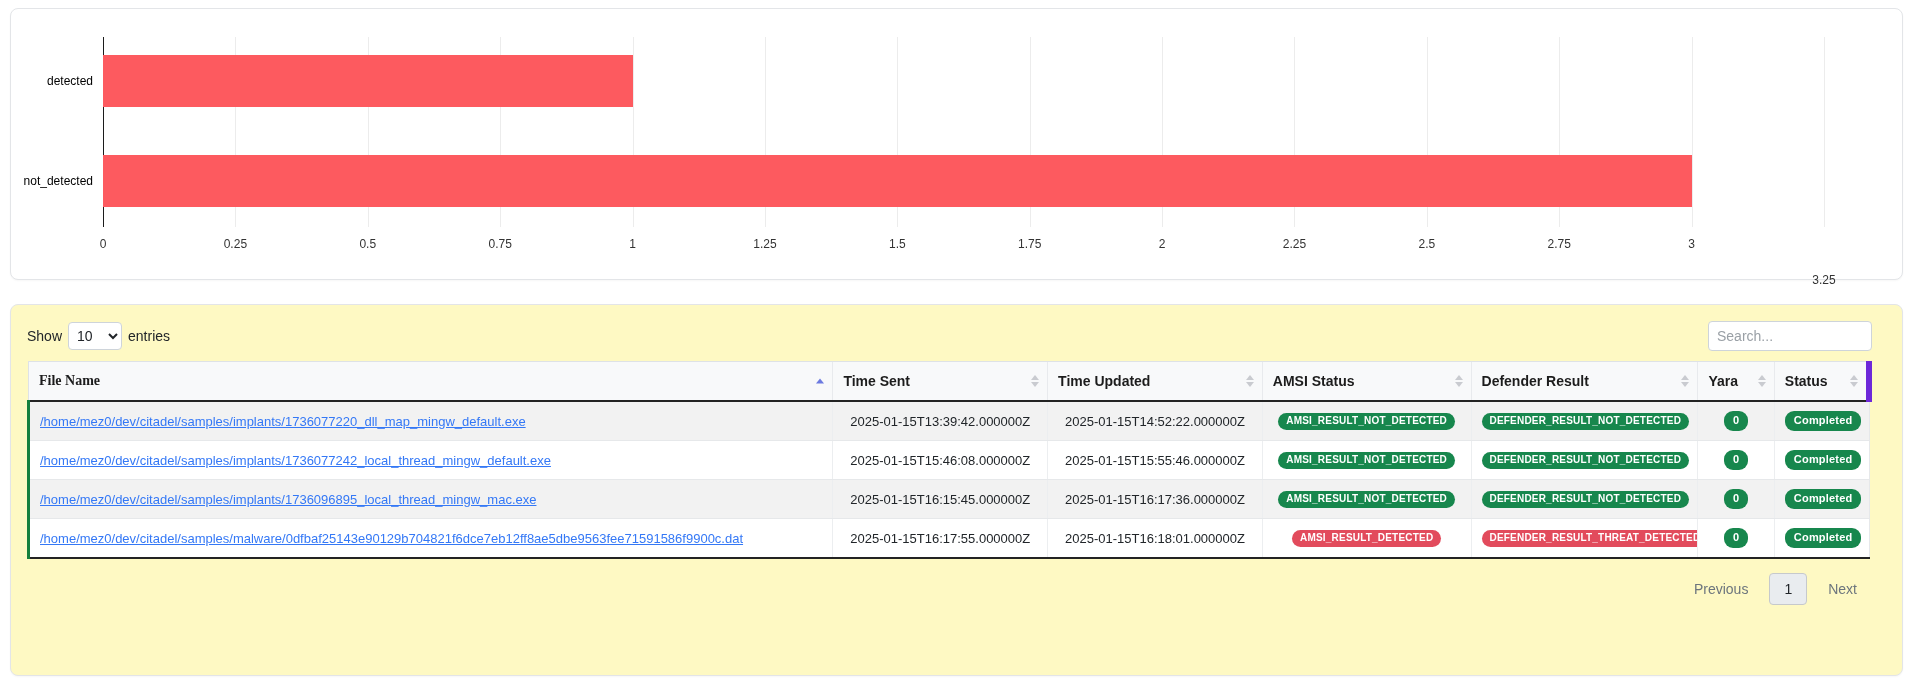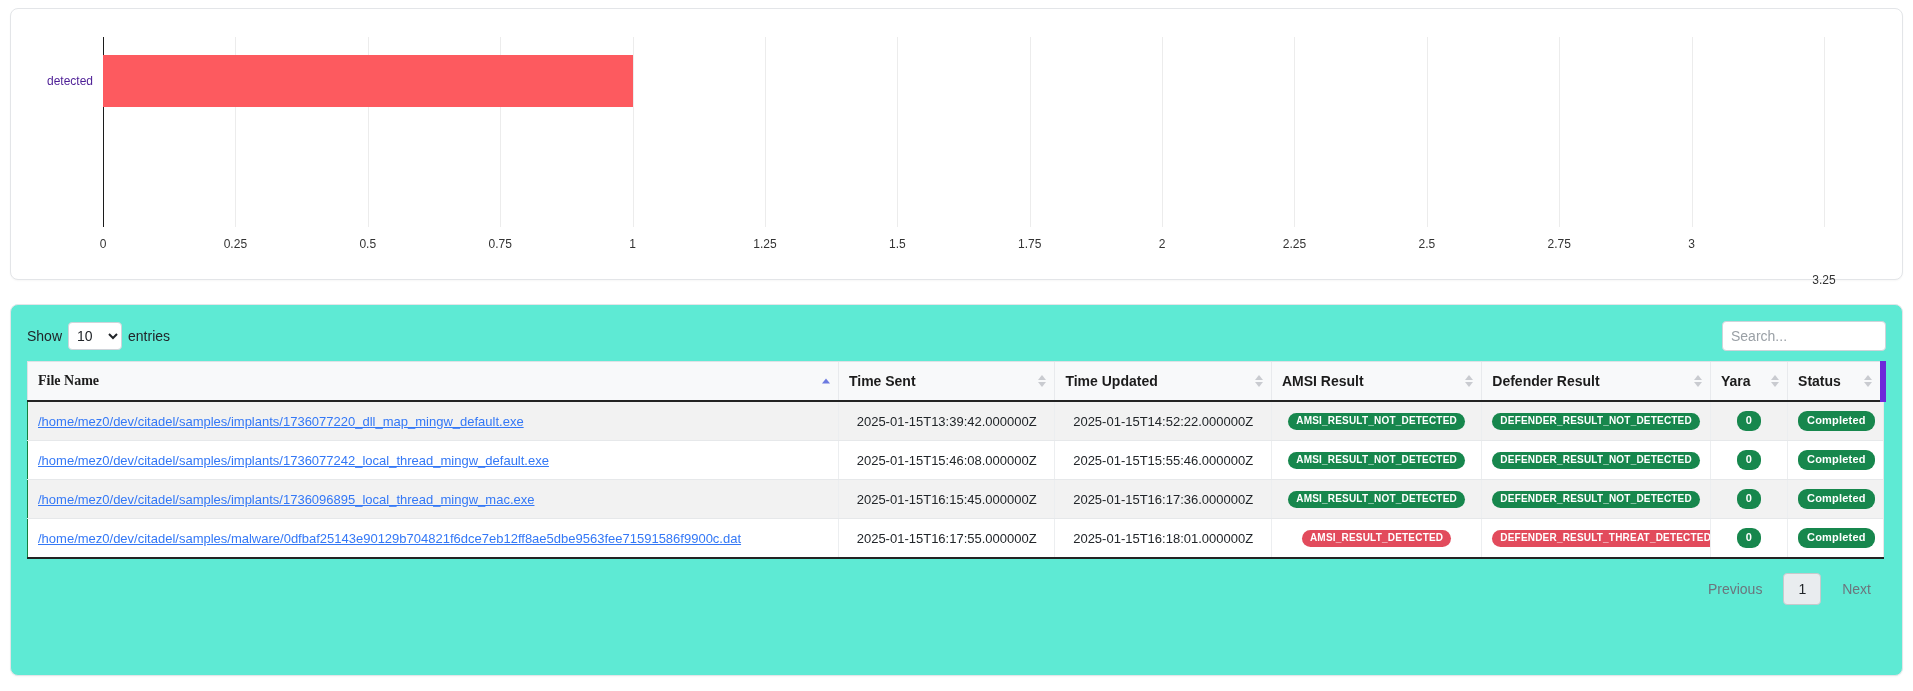--- a/index.html
+++ b/index.html
@@ -89,44 +89,44 @@
     height: 52px;
     background: #fd5a5f;
   }
   .bc-catlabel {
     position: absolute;
     right: 100%;
     margin-right: 10px;
     top: 50%;
     transform: translateY(-50%);
     font-size: 12px;
-    color: #4c1d95;
+    color: #000000;
     white-space: nowrap;
   }
   .bc-ticks {
     position: absolute;
     left: 92px; right: 78px;
     top: 228px; height: 20px;
   }
   .bc-tick {
     position: absolute;
     transform: translateX(-50%);
     font-size: 12px;
     color: #333;
     white-space: nowrap;
   }
 
   
   .table-card {
     margin: 16px 10px 0 10px;
-    background: #5eead4;
+    background: #fef9c3;
     border: 1px solid #e3e5e8;
     border-radius: 8px;
     box-shadow: 0 1px 2px rgba(0,0,0,0.035);
-    padding: 14px 16px 14px 16px;
+    padding: 14px 30px 14px 16px;
     height: 372px;
   }
   .dt-top {
     display: flex;
     align-items: center;
     justify-content: space-between;
     height: 34px;
     margin-bottom: 8px;
   }
   .dt-length {
@@ -202,21 +202,21 @@
   table.dt tbody td {
     padding: 9px 10px;
     border-bottom: 1px solid #e6e8ea;
     border-left: 1px solid #eceef0;
     color: #212529;
     font-size: 13px;
     overflow: hidden;
     white-space: nowrap;
     text-overflow: clip;
   }
-  table.dt tbody td:first-child { border-left: 1px solid #15803d; }
+  table.dt tbody td:first-child { border-left: 3px solid #15803d; }
   table.dt tbody td:last-child { border-right: 1px solid #e6e8ea; }
   table.dt tbody tr:nth-child(odd) td { background: #f2f2f2; }
   table.dt tbody tr:nth-child(even) td { background: #ffffff; }
   table.dt tbody tr:last-child td { border-bottom: 2px solid #232323; }
 
   td.c-center { text-align: center; }
 
   a.filelink {
     color: #3478f6;
     text-decoration: underline;
@@ -289,20 +289,23 @@
               <div class="bc-gridline" style="left: 69.2308%;"></div>
               <div class="bc-gridline" style="left: 76.9231%;"></div>
               <div class="bc-gridline" style="left: 84.6154%;"></div>
               <div class="bc-gridline" style="left: 92.3077%;"></div>
               <div class="bc-gridline" style="left: 100%;"></div>
             </div>
           <div class="bc-axis" style="left:0;"></div>
           <div class="bc-cat" id="bc-bar-0" style="top: 18px; width: 30.7692%;">
             <span class="bc-catlabel">detected</span>
           </div>
+          <div class="bc-cat" id="bc-bar-1" style="top: 118px; width: 92.3077%;">
+            <span class="bc-catlabel">not_detected</span>
+          </div>
         </div>
         <div class="bc-ticks" id="bc-ticks">
             <div class="bc-tick" style="left: 0%;">0</div>
             <div class="bc-tick" style="left: 7.69231%;">0.25</div>
             <div class="bc-tick" style="left: 15.3846%;">0.5</div>
             <div class="bc-tick" style="left: 23.0769%;">0.75</div>
             <div class="bc-tick" style="left: 30.7692%;">1</div>
             <div class="bc-tick" style="left: 38.4615%; text-align: center;">1.25</div>
             <div class="bc-tick" style="left: 46.1538%;">1.5</div>
             <div class="bc-tick" style="left: 53.8462%;">1.75</div>
@@ -347,21 +350,21 @@
                 <span class="tri tri-up on"></span>
               </span></th>
             <th><span>Time Sent</span><span class="sort-ind">
                 <span class="tri tri-up"></span>
                 <span class="tri tri-dn"></span>
               </span></th>
             <th><span>Time Updated</span><span class="sort-ind">
                 <span class="tri tri-up"></span>
                 <span class="tri tri-dn"></span>
               </span></th>
-            <th><span>AMSI Result</span><span class="sort-ind">
+            <th><span>AMSI Status</span><span class="sort-ind">
                 <span class="tri tri-up"></span>
                 <span class="tri tri-dn"></span>
               </span></th>
             <th><span>Defender Result</span><span class="sort-ind">
                 <span class="tri tri-up"></span>
                 <span class="tri tri-dn"></span>
               </span></th>
             <th><span>Yara</span><span class="sort-ind">
                 <span class="tri tri-up"></span>
                 <span class="tri tri-dn"></span>

